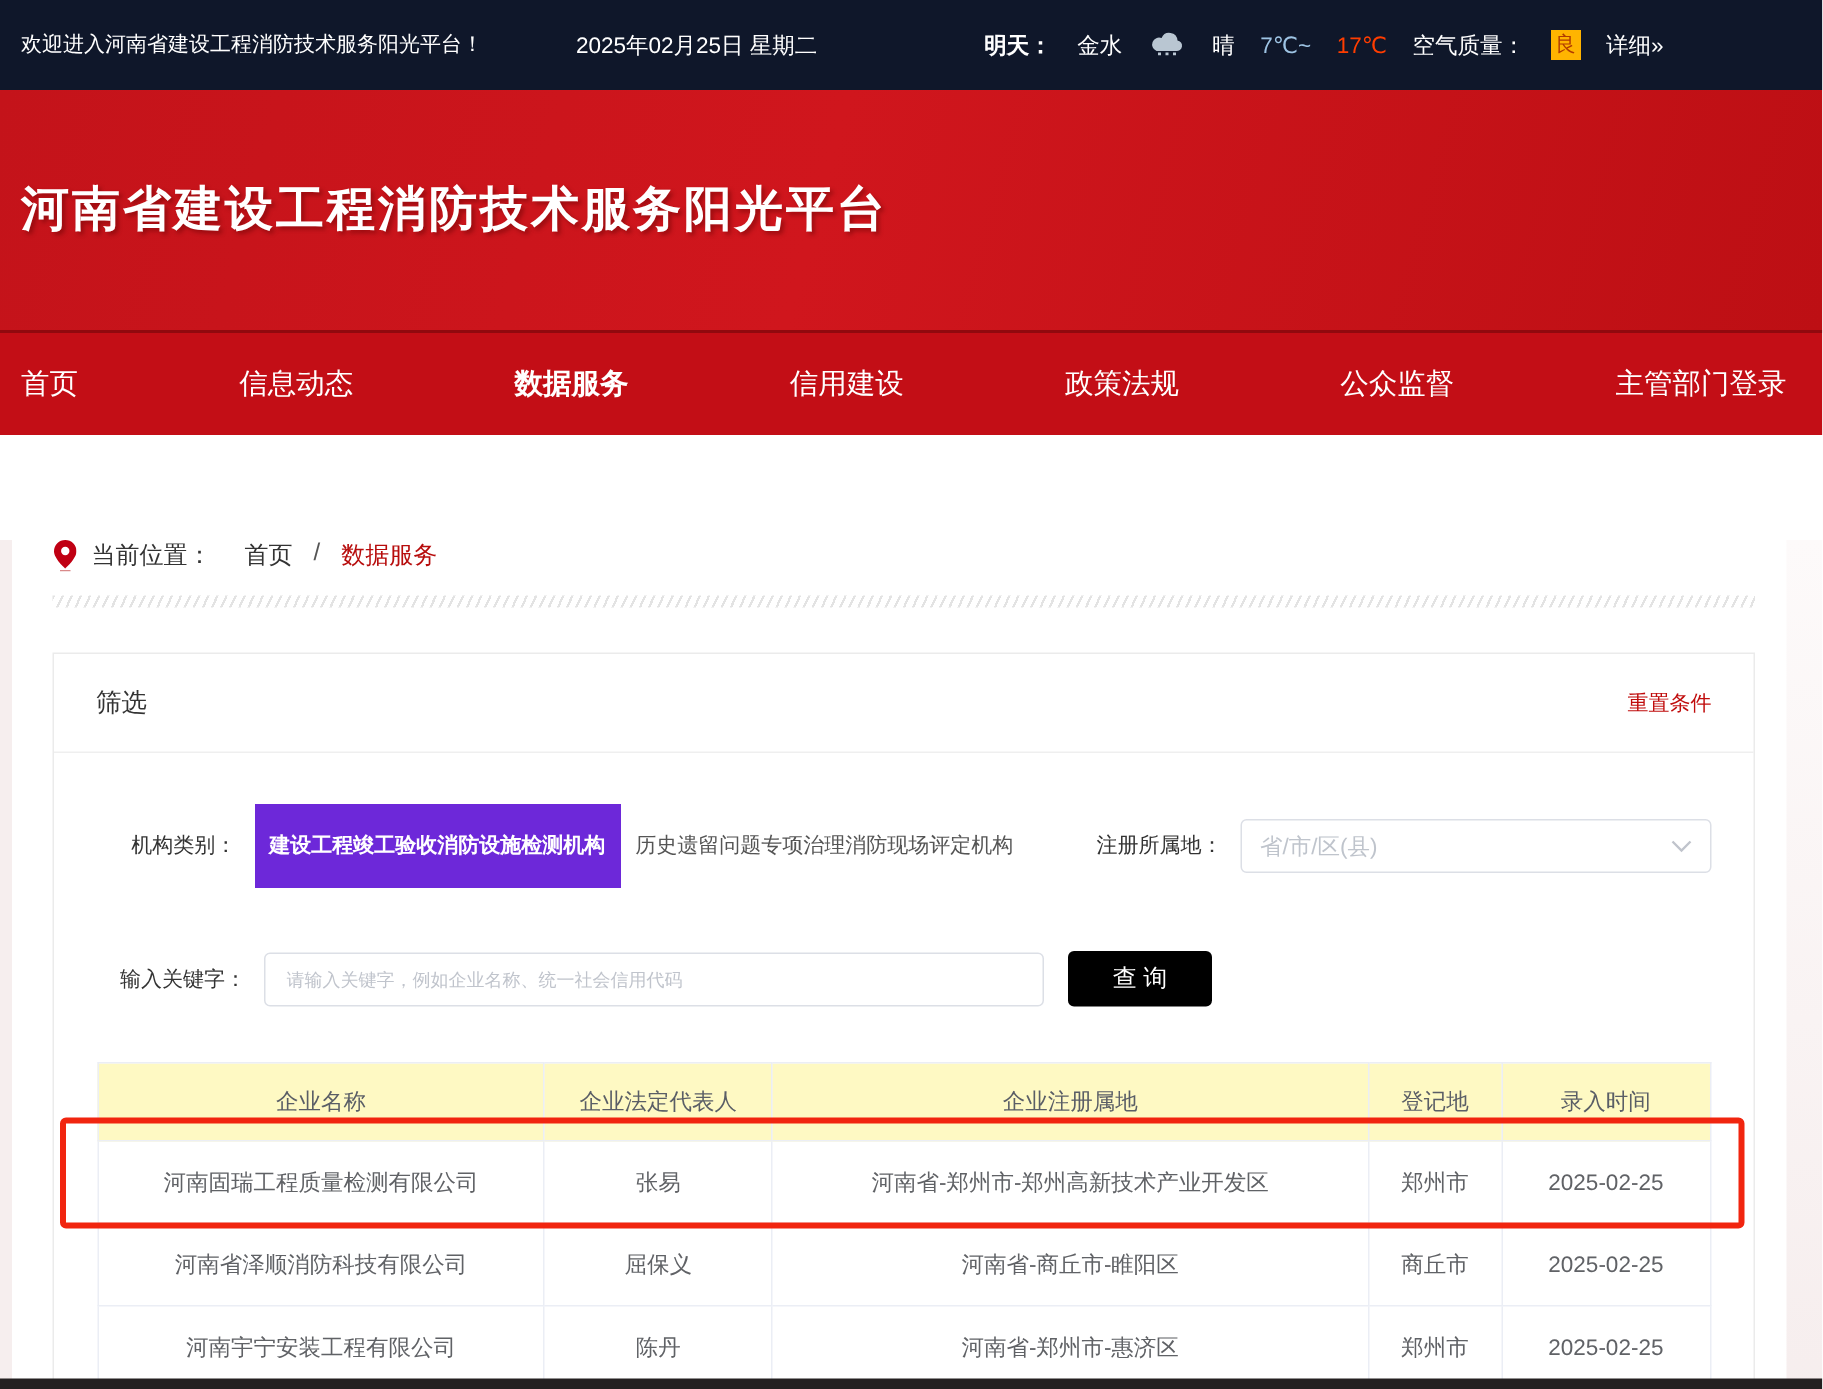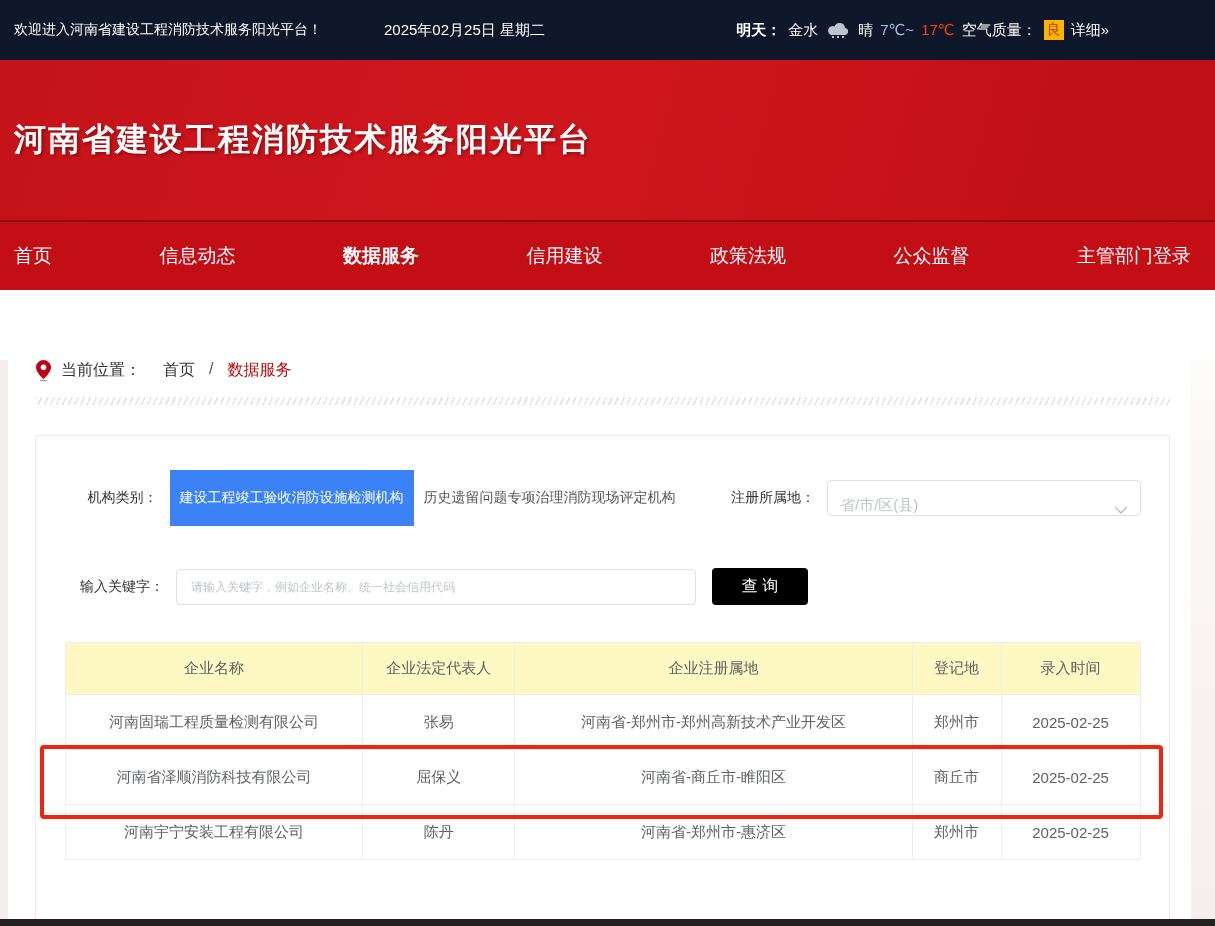--- a/index.html
+++ b/index.html
@@ -4,21 +4,21 @@
 <style>
   * { margin:0; padding:0; box-sizing:border-box; }
   html,body { width:1215px; }
   body { font-family:"Liberation Sans","DejaVu Sans",sans-serif; background:#fff; }
   .page { position:relative; width:1215px; height:926px; overflow:hidden; background:#fff; }
 
   
   .topbar { height:60px; background:#0f172a; display:flex; align-items:center; padding:0 14px; color:#fff; }
   .topbar .welcome { font-size:14px; }
   .topbar .date { font-size:15px; margin-left:62px; }
-  .weather { margin-left:auto; margin-right:92px; display:flex; align-items:center; font-size:15px; gap:7px; }
+  .weather { margin-left:auto; margin-right:92px; display:flex; align-items:center; font-size:15px; gap:17px; }
   .weather .bold { font-weight:bold; }
   .weather .temp-low { color:#9ec4e4; }
   .weather .temp-high { color:#ff3d00; }
   .weather .aqi-badge { background:#ffb400; color:#b03a00; padding:1px 3px; font-size:14px; }
   .cloud-svg { width:26px; height:18px; }
 
   
   .banner { height:160px; background:linear-gradient(105deg,#c4131a 0%,#d0161d 45%,#bd0f14 100%); display:flex; align-items:center; }
   .banner h1 { color:#fff; font-size:32px; font-weight:bold; letter-spacing:2px; padding-left:14px; text-shadow:2px 2px 3px rgba(90,0,0,.45); }
 
@@ -44,24 +44,24 @@
   
   .card { position:relative; margin:30px 0 0 35px; width:1135px; height:600px; background:#fff; border:1px solid #ebebeb; }
   .card-head { height:66px; display:flex; align-items:center; padding:0 28px; border-bottom:1px solid #efefef; }
   .card-head .title { font-size:17px; color:#333; }
   .card-head .reset { margin-left:auto; font-size:14px; color:#c00c0c; cursor:pointer; }
 
   .filters { padding:34px 28px 0 28px; font-size:14px; color:#333; }
   .f-row { display:flex; align-items:center; }
   .f-row + .f-row { margin-top:42px; }
   .f-label { width:100px; text-align:right; margin-right:12px; white-space:nowrap; color:#333; }
-  .chip-selected { background:#3b82f6; color:#fff; padding:19px 10px; cursor:pointer; white-space:nowrap; }
+  .chip-selected { background:#6d28d9; color:#fff; padding:19px 10px; cursor:pointer; white-space:nowrap;font-weight:bold; }
   .chip-plain { margin-left:10px; color:#555; cursor:pointer; white-space:nowrap; }
   .region-label { margin-left:46px; }
-  .select-box { width:334px; height:36px; border:1px solid #dcdfe6; border-radius:4px; display:flex; align-items:flex-end; padding:0 12px; cursor:pointer; }
+  .select-box { width:334px; height:36px; border:1px solid #dcdfe6; border-radius:4px; display:flex; align-items:center; padding:0 12px; cursor:pointer; }
   .select-box .ph { color:#bfc4cc; font-size:15px; flex:1; }
   .kw-input { width:520px; height:36px; border:1px solid #dcdfe6; border-radius:4px; padding:0 14px; font-size:12px; font-family:inherit; color:#333; outline:none; }
   .kw-input::placeholder { color:#c0c4cc; }
   .search-btn { margin-left:16px; width:96px; height:37px; background:#000000; color:#fff; border:none; border-radius:4px; font-size:16px; cursor:pointer; font-family:inherit; }
 
   
   .tbl { margin:37px auto 0; width:1076px; border-collapse:collapse; font-size:15px; color:#606266; table-layout:fixed; }
   .tbl th, .tbl td { border:1px solid #ebeef5; text-align:center; font-weight:normal; }
   .tbl th { height:52px; color:#5a5e66; background:#fef9c3; }
   .tbl td { height:55px; }
@@ -125,20 +125,24 @@
       </svg>
       <span>当前位置：</span>
       <span class="home">首页</span>
       <span class="sep">/</span>
       <span class="current">数据服务</span>
     </div>
 
     <div class="slashes"></div>
 
     <div class="card">
+      <div class="card-head">
+        <span class="title">筛选</span>
+        <span class="reset">重置条件</span>
+      </div>
 
       <div class="filters">
         <div class="f-row">
           <span class="f-label">机构类别：</span>
           <span class="chip-selected">建设工程竣工验收消防设施检测机构</span>
           <span class="chip-plain">历史遗留问题专项治理消防现场评定机构</span>
           <span class="f-label region-label">注册所属地：</span>
           <div class="select-box">
             <span class="ph">省/市/区(县)</span>
             <svg width="14" height="9" viewBox="0 0 14 9">

